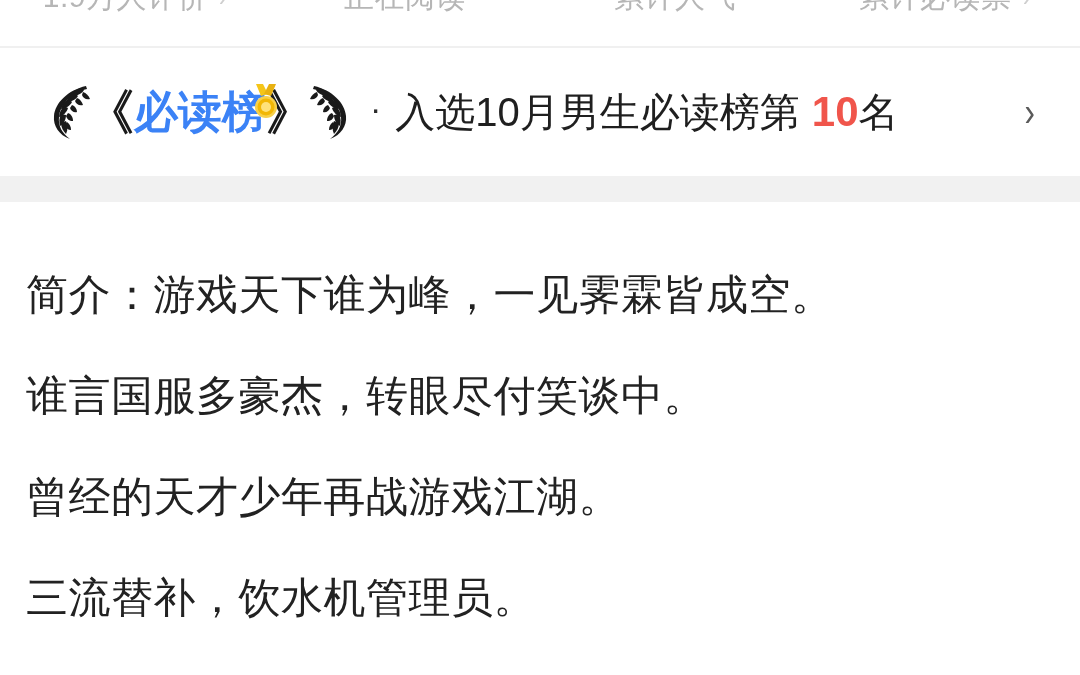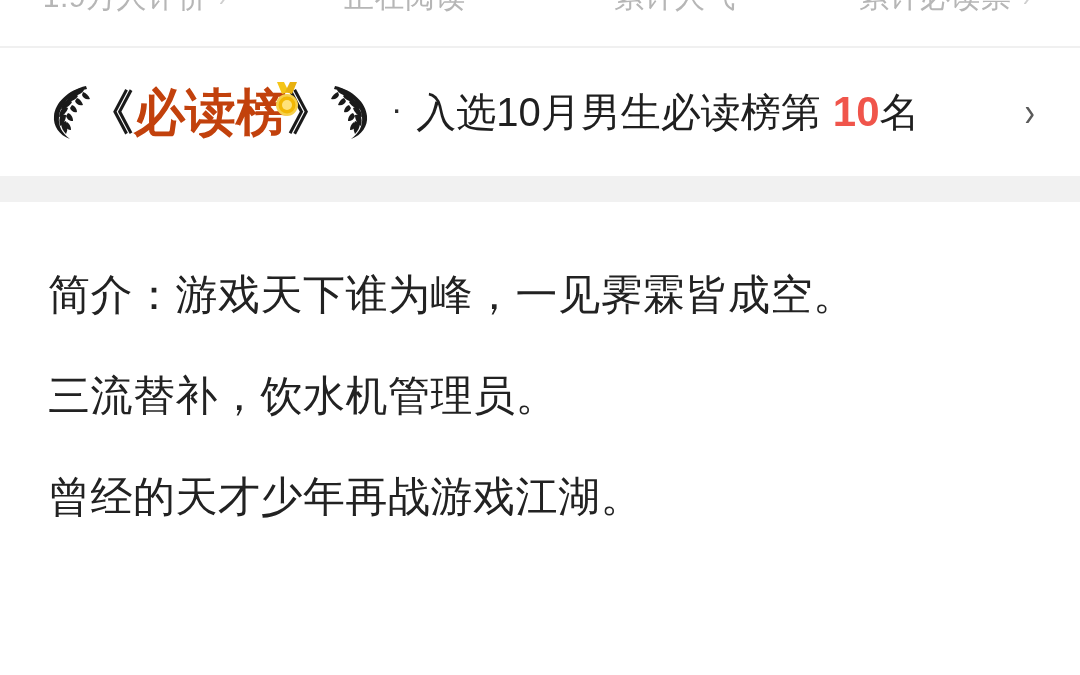--- a/index.html
+++ b/index.html
@@ -88,23 +88,23 @@
     margin: 0 -4px;
   }
   .bracket {
     font-size: 46px;
     font-weight: 700;
     color: #1a1a1a;
     line-height: 1;
     transform: scaleY(1.05);
   }
   .badge-text {
-    font-size: 51px;
+    font-size: 44px;
     font-weight: 700;
-    color: #c2410c;
+    color: #3b82f6;
     line-height: 1;
     letter-spacing: 0px;
   }
   .medal {
     position: absolute;
     right: 30px;
     top: -6px;
     width: 32px;
     height: 36px;
     pointer-events: none;
@@ -145,21 +145,21 @@
   
   .section-gap {
     height: 26px;
     background: #f1f1f1;
     width: 100%;
   }
 
   
   .desc-block {
     background: #ffffff;
-    padding: 42px 48px 0 48px;
+    padding: 42px 48px 0 26px;
     box-sizing: border-box;
   }
   .desc-line {
     font-size: 42px;
     line-height: 101px;
     color: #222222;
     letter-spacing: 0.5px;
     white-space: nowrap;
   }
 </style>
@@ -252,15 +252,16 @@
 
   <span class="banner-spacer"></span>
 
   <span class="banner-chevron">›</span>
 </div>
 
 <div class="section-gap"></div>
 
 <div class="desc-block">
   <div class="desc-line">简介：游戏天下谁为峰，一见霁霖皆成空。</div>
+  <div class="desc-line">谁言国服多豪杰，转眼尽付笑谈中。</div>
+  <div class="desc-line">曾经的天才少年再战游戏江湖。</div>
   <div class="desc-line">三流替补，饮水机管理员。</div>
-  <div class="desc-line">曾经的天才少年再战游戏江湖。</div>
 </div>
 
 </body></html>

